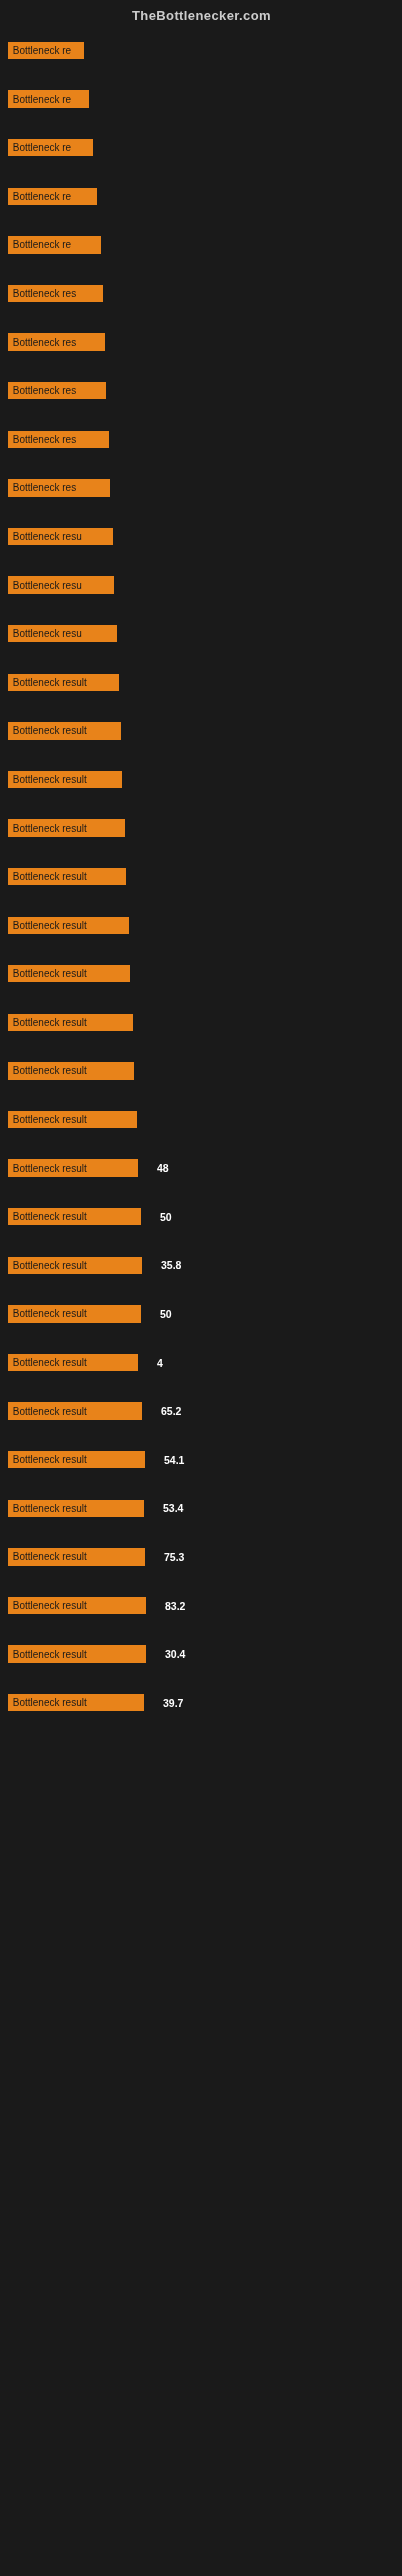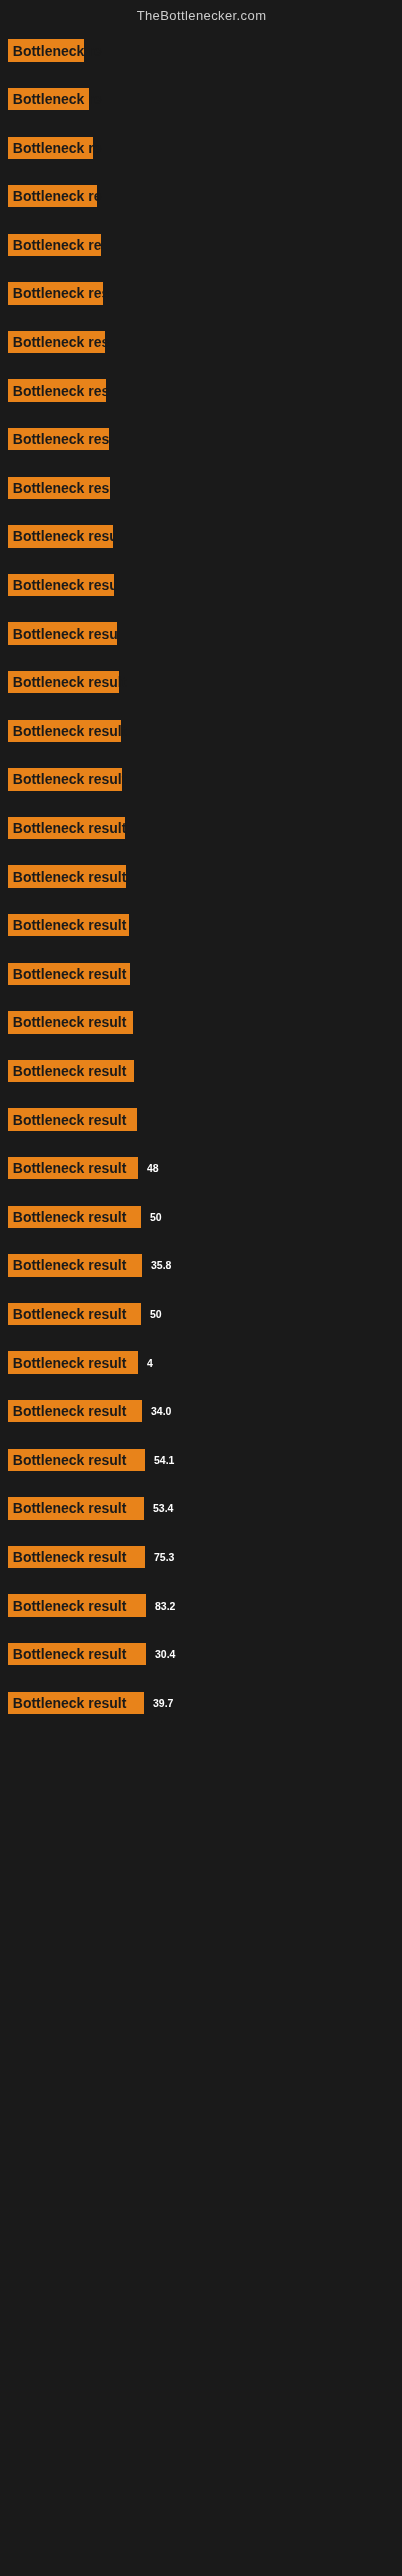--- a/index.html
+++ b/index.html
@@ -12,45 +12,46 @@
       background-color: #1a1a1a;
       font-family: Arial, sans-serif;
       color: #fff;
     }
     .header {
       text-align: center;
       padding: 8px 0 4px 0;
       font-size: 13px;
       color: #ccc;
       letter-spacing: 0.4px;
+      font-weight: bold;
     }
     .rows-container {
       padding: 0 8px;
     }
     .row {
       display: flex;
       align-items: center;
       margin-bottom: 1.6px;
       height: 47px;
     }
     .bar-label {
       background-color: #e8831a;
       color: #1a1a1a;
-      font-size: 14px;
-      font-weight: bold;
+      font-size: 10px;
+      font-weight: normal;
       padding: 3.2px 4.8px;
       white-space: nowrap;
       display: flex;
       align-items: center;
     }
     .bar-value {
       color: #fff;
       font-size: 10.5px;
       font-weight: bold;
-      margin-left: 9px;
+      margin-left: 19px;
     }
   </style>
 </head>
 <body>
 
 <div class="header">TheBottlenecker.com</div>
 
 <div class="rows-container">
 <div class="row">
       <div class="bar-label" style="width: 76px;">Bottleneck re</div>
@@ -136,21 +137,21 @@
     <div class="row">
       <div class="bar-label" style="width: 133px;">Bottleneck result</div>
       <span class="bar-value">50</span>
     </div>
     <div class="row">
       <div class="bar-label" style="width: 130px;">Bottleneck result</div>
       <span class="bar-value">4</span>
     </div>
     <div class="row">
       <div class="bar-label" style="width: 134px;">Bottleneck result</div>
-      <span class="bar-value">34.0</span>
+      <span class="bar-value">65.2</span>
     </div>
     <div class="row">
       <div class="bar-label" style="width: 137px;">Bottleneck result</div>
       <span class="bar-value">54.1</span>
     </div>
     <div class="row">
       <div class="bar-label" style="width: 136px;">Bottleneck result</div>
       <span class="bar-value">53.4</span>
     </div>
     <div class="row">

